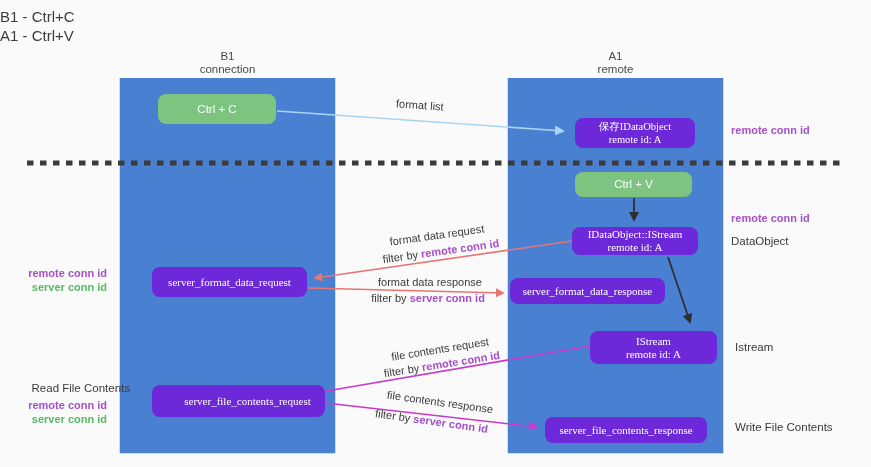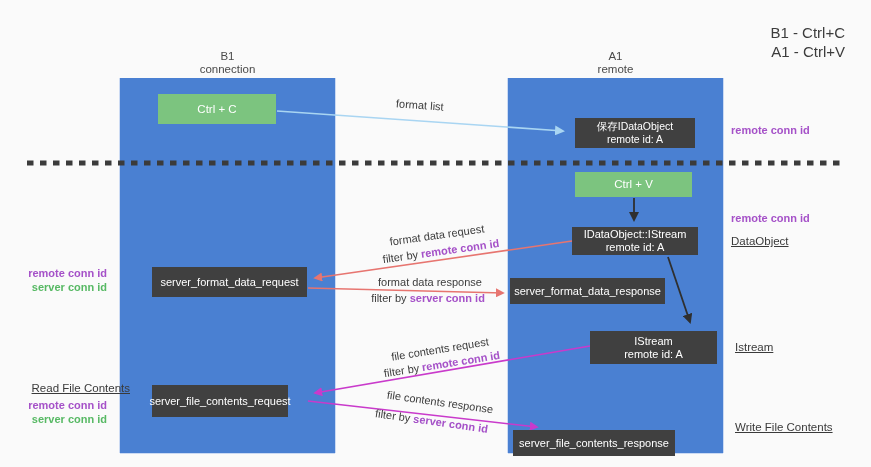--- a/index.html
+++ b/index.html
@@ -2,55 +2,55 @@
 <html><head>
 <meta charset="utf-8">
 <style>
   html,body{margin:0;padding:0;}
   .stage{
     position:relative;width:871px;height:467px;background:#FAFAFA;
     font-family:"Liberation Sans",sans-serif;overflow:hidden;
     -webkit-font-smoothing:antialiased;
   }
   .title{
-    position:absolute;top:7px;left:0;width:845px;text-align:right;
-    font-size:15px;line-height:19px;color:#3C3C3C;margin-top:16px;
+    position:absolute;top:7px;left:0;width:845px;text-align:left;
+    font-size:15px;line-height:19px;color:#3C3C3C;
   }
   .lane-header{
     position:absolute;top:50px;width:215px;text-align:center;
     font-size:11.5px;line-height:13px;color:#4A4A4A;
   }
   .lane{
     position:absolute;top:78px;width:215px;height:375px;background:#4A80D2;
     box-shadow:0 1px 0 #CBDAF3, 1px 0 0 #CBDAF3, -1px 0 0 #CBDAF3;
   }
   .svg-overlay{position:absolute;left:0;top:0;pointer-events:none;}
   .box{
     position:absolute;display:flex;flex-direction:column;align-items:center;
-    justify-content:center;color:#FFFFFF;text-align:center;
+    justify-content:center;color:#FFFFFF;text-align:center;border-radius:8px;
   }
   .box.green{background:#7CC47F;font-size:11.5px;}
-  .box.orange{background:#404040;font-size:11px;}
+  .box.orange{background:#6d28d9;font-size:11px;font-family:Liberation Serif, serif;}
   .box .l{line-height:13px;}
   .albl{
     position:absolute;text-align:center;font-size:11px;line-height:13px;
     color:#3C3C3C;white-space:nowrap;
   }
   .rot-up{transform:rotate(-8deg);}
   .rot-up9{transform:rotate(-9deg);}
   .rot-dn{transform:rotate(8deg);}
   .rot-dn4{transform:rotate(4deg);}
   .purple{color:#A551C8;font-weight:bold;}
   .greentx{color:#57B964;font-weight:bold;}
   .side{
     position:absolute;font-size:11px;line-height:13px;white-space:nowrap;
   }
   .side.rt{text-align:left;}
   .side.lf{width:107px;text-align:right;}
-  .plain{color:#3A3A3A;font-weight:normal;font-size:11.5px;text-decoration:underline;}
+  .plain{color:#3A3A3A;font-weight:normal;font-size:11.5px;}
 </style>
 </head>
 <body>
 
 <div class="stage">
 
   <div class="title">
     <div>B1 - Ctrl+C</div>
     <div>A1 - Ctrl+V</div>
   </div>
@@ -124,25 +124,25 @@
 
   <div class="box orange" style="left:510px;top:278px;width:155px;height:26px;">
     <div class="l">server_format_data_response</div>
   </div>
 
   <div class="box orange" style="left:590px;top:331px;width:127px;height:33px;">
     <div class="l">IStream</div>
     <div class="l">remote id: A</div>
   </div>
 
-  <div class="box orange" style="left:152px;top:385px;width:136px;height:32px;">
+  <div class="box orange" style="left:152px;top:385px;width:155px;height:32px;padding-left:18px;">
     <div class="l">server_file_contents_request</div>
   </div>
 
-  <div class="box orange" style="left:513px;top:417px;width:162px;height:26px;margin-top:13px;">
+  <div class="box orange" style="left:545px;top:417px;width:162px;height:26px;">
     <div class="l">server_file_contents_response</div>
   </div>
 
   <div class="albl rot-dn4" style="left:396px;top:99px;">format list</div>
 
   <div class="albl rot-up" style="left:357px;top:229px;width:160px;">format data request</div>
   <div class="albl rot-up" style="left:355px;top:245px;width:172px;">
     <span>filter by </span><span class="purple">remote conn id</span>
   </div>
 

